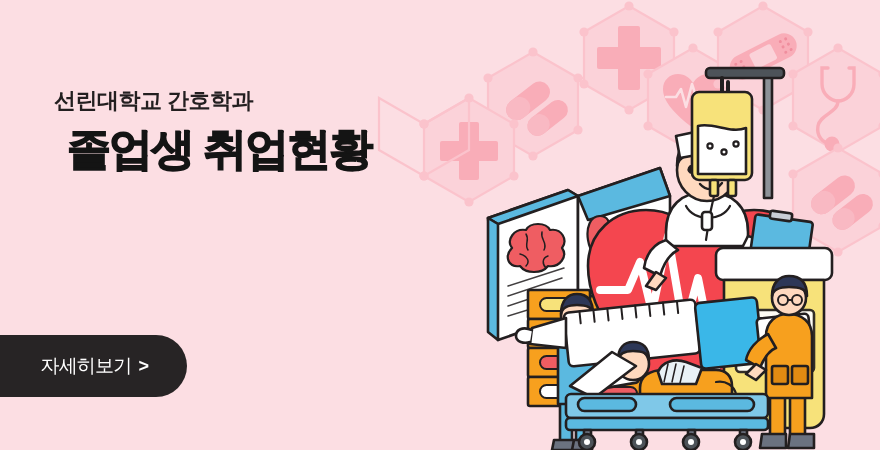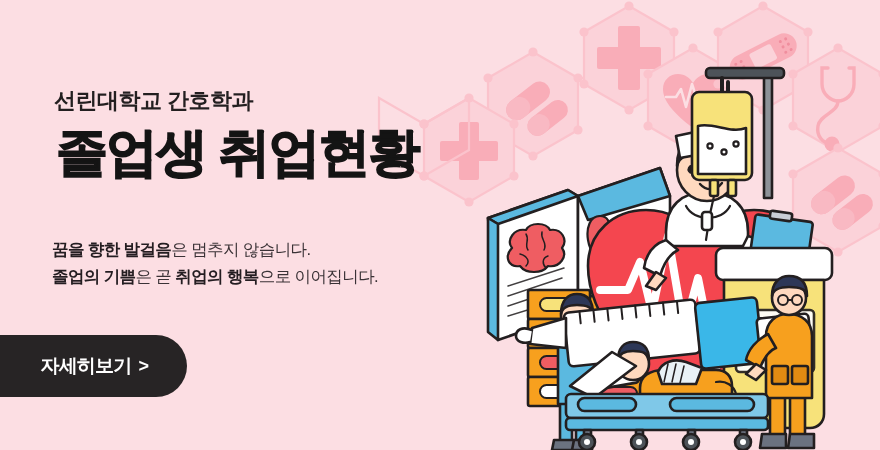--- a/index.html
+++ b/index.html
@@ -13,22 +13,22 @@
   
   .hexlayer{position:absolute;inset:0;pointer-events:none;}
 
   
   .textblock{position:absolute;left:52px;top:90px;z-index:12;}
   .eyebrow{
     font-size:22px;font-weight:700;color:#231f20;letter-spacing:-0.5px;
     line-height:1;margin:0 0 14px 2px;white-space:nowrap;
   }
   .headline{
-    font-size:52px;font-weight:900;color:#141414;letter-spacing:-2px;
-    line-height:1;margin:4px;white-space:nowrap;
+    font-size:44px;font-weight:900;color:#141414;letter-spacing:-2px;
+    line-height:1;margin:15px;white-space:nowrap;
     -webkit-text-stroke:1.4px #141414;
   }
   .subblock{position:absolute;left:52px;top:236px;z-index:12;}
   .subline{
     font-size:16.5px;color:#3a3236;line-height:1.62;white-space:nowrap;
     letter-spacing:-0.6px;
   }
   .subline b{font-weight:800;color:#241d21;}
 
   
@@ -39,21 +39,21 @@
     border-radius:0 34px 34px 0;
     border:none;padding:0;
     display:flex;align-items:center;justify-content:flex-end;
     cursor:pointer;
   }
   .cta .ctainner{
     display:flex;align-items:center;gap:7px;
     padding-right:38px;
   }
   .cta .ctatext{
-    color:#ffffff;font-size:19px;font-weight:700;letter-spacing:-0.8px;
+    color:#ffffff;font-size:19px;font-weight:400;letter-spacing:-0.8px;
     white-space:nowrap;
   }
   .cta .ctachev{color:#ffffff;font-size:18px;font-weight:700;line-height:1;}
 
   
   .illus{position:absolute;left:470px;top:0;width:420px;height:450px;z-index:10;}
 </style>
 </head>
 <body>
 
@@ -385,28 +385,20 @@
       </g>
 
     </g>
   </svg>
 
   <div class="textblock">
     <div class="eyebrow">선린대학교 간호학과</div>
     <h1 class="headline">졸업생 취업현황</h1>
   </div>
 
-  <div class="subblock">
-    <div class="subline">
-      <b>꿈을 향한 발걸음</b><span>은 멈추지 않습니다.</span>
-    </div>
-    <div class="subline">
-      <b>졸업의 기쁨</b><span>은 곧 </span><b>취업의 행복</b><span>으로 이어집니다.</span>
-    </div>
-  </div>
 
   <button class="cta">
     <span class="ctainner">
       <span class="ctatext">자세히보기</span>
       <span class="ctachev">&gt;</span>
     </span>
   </button>
 
 </div>
 

